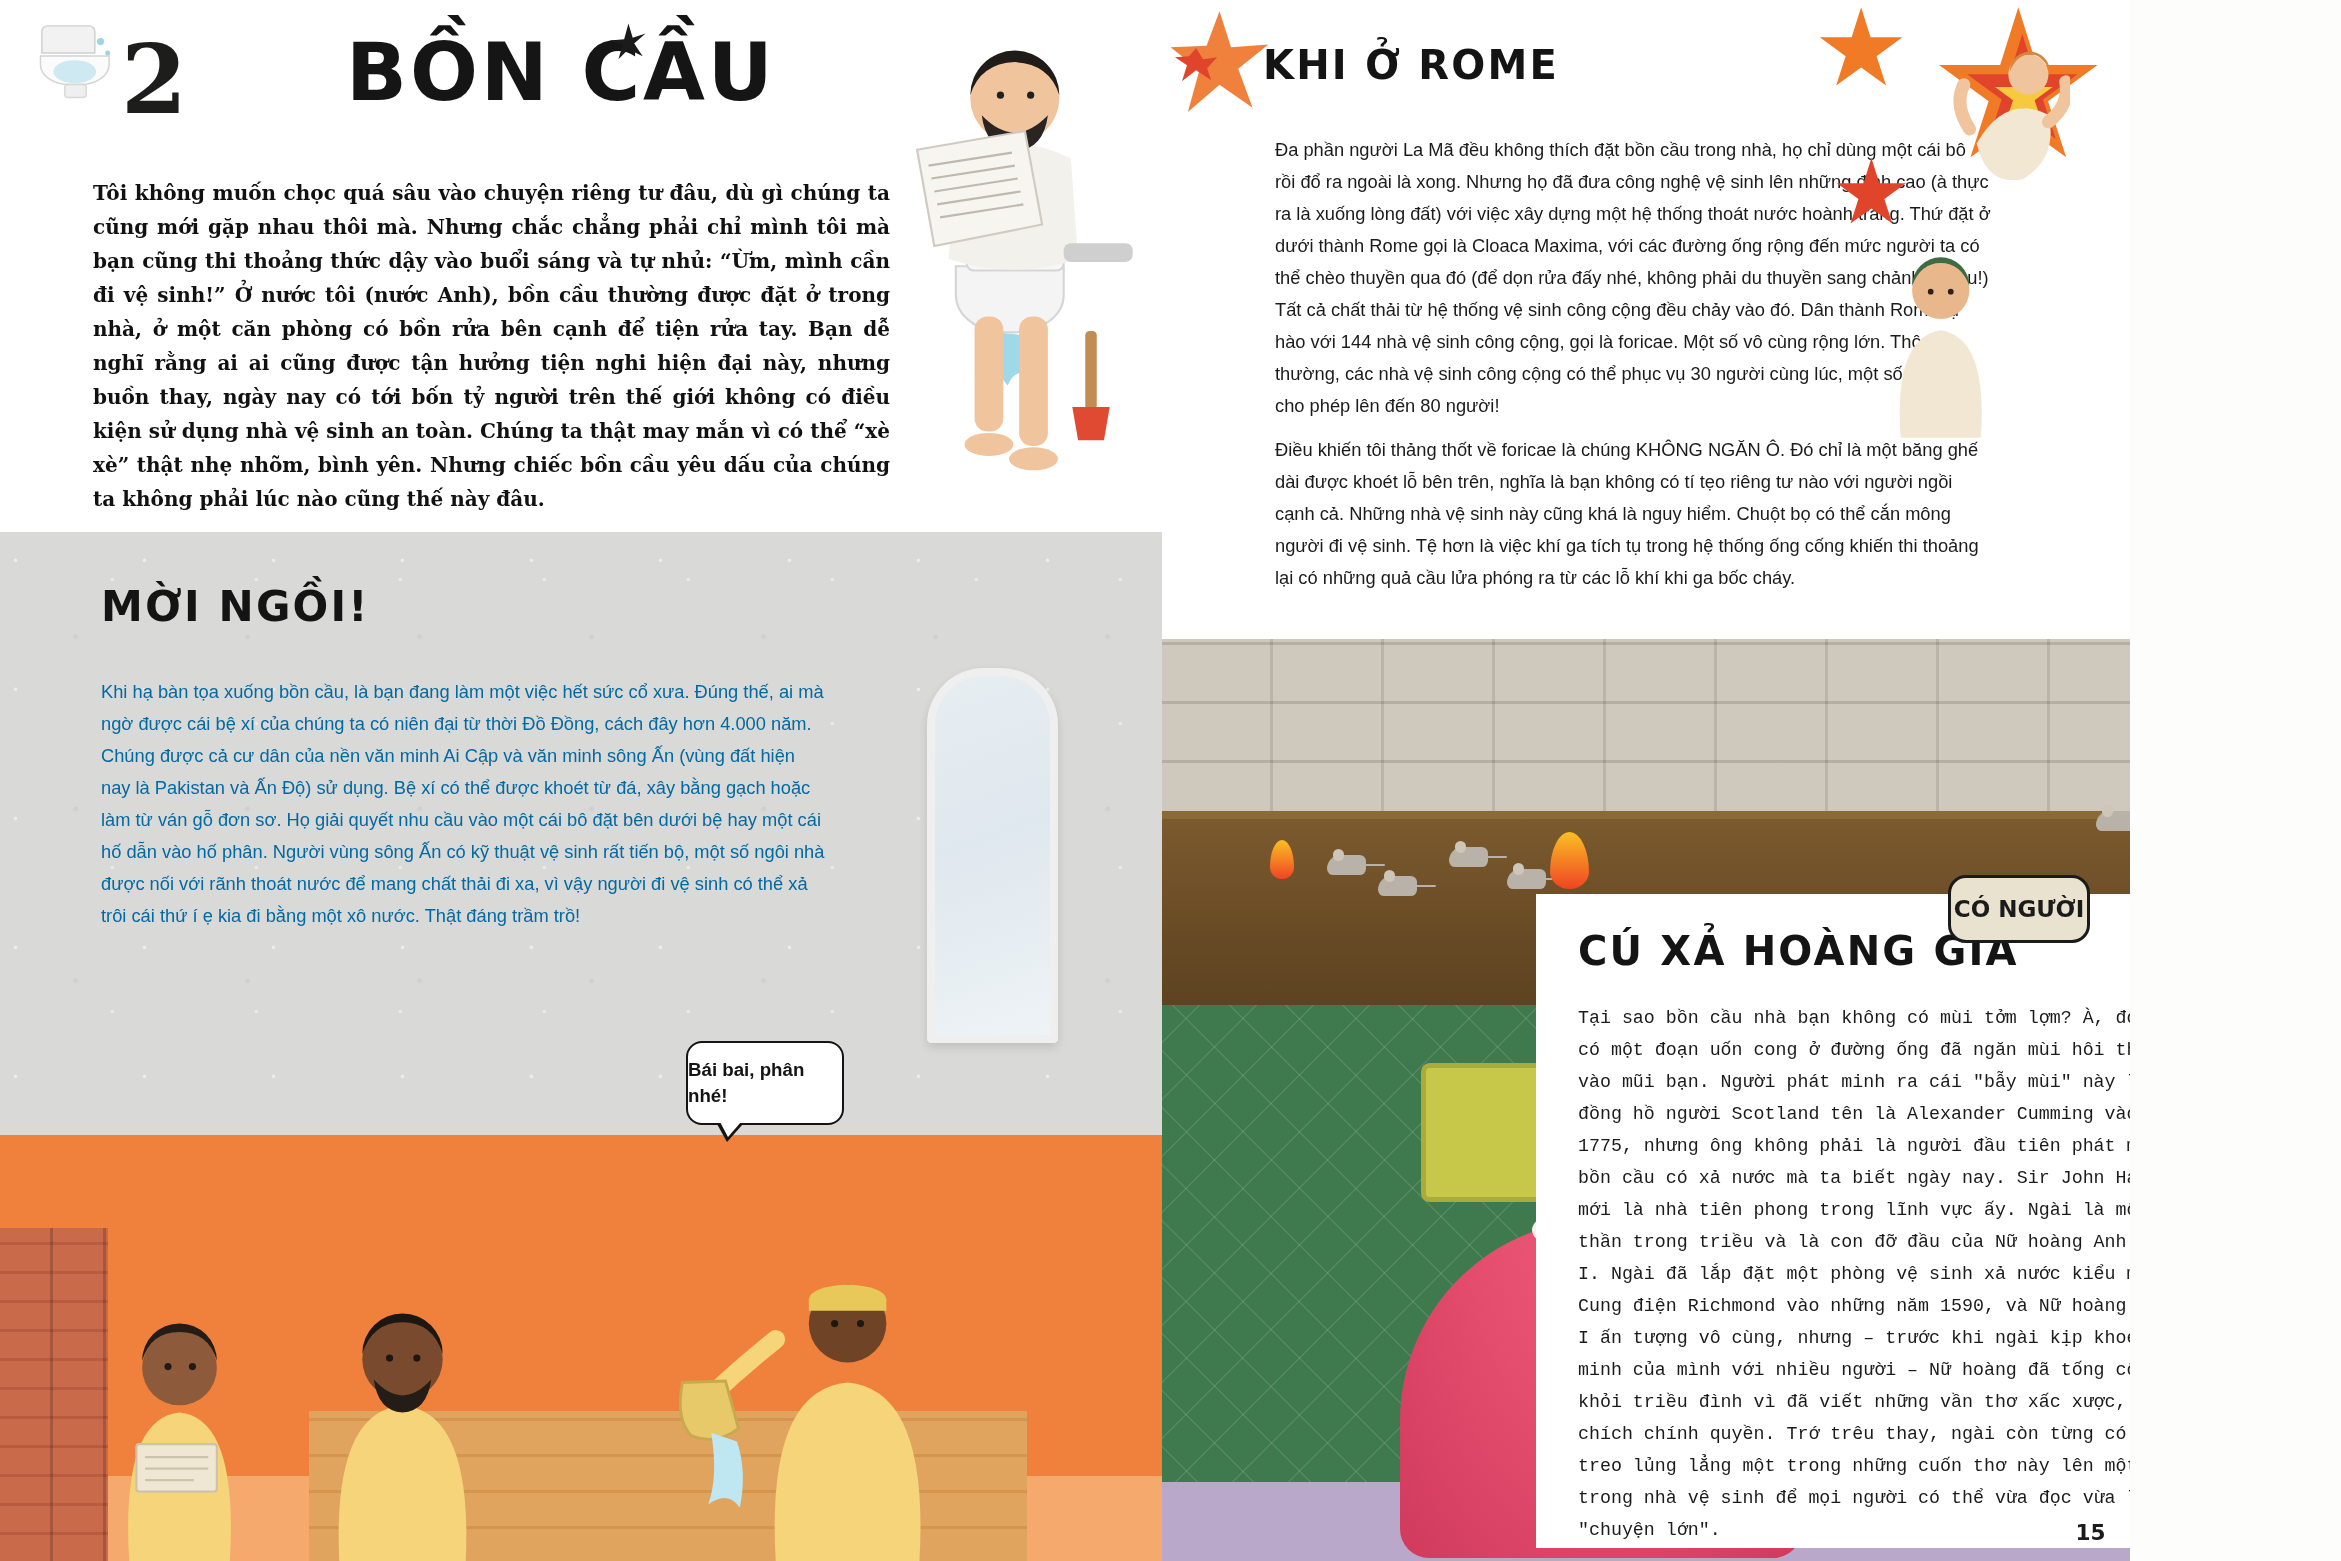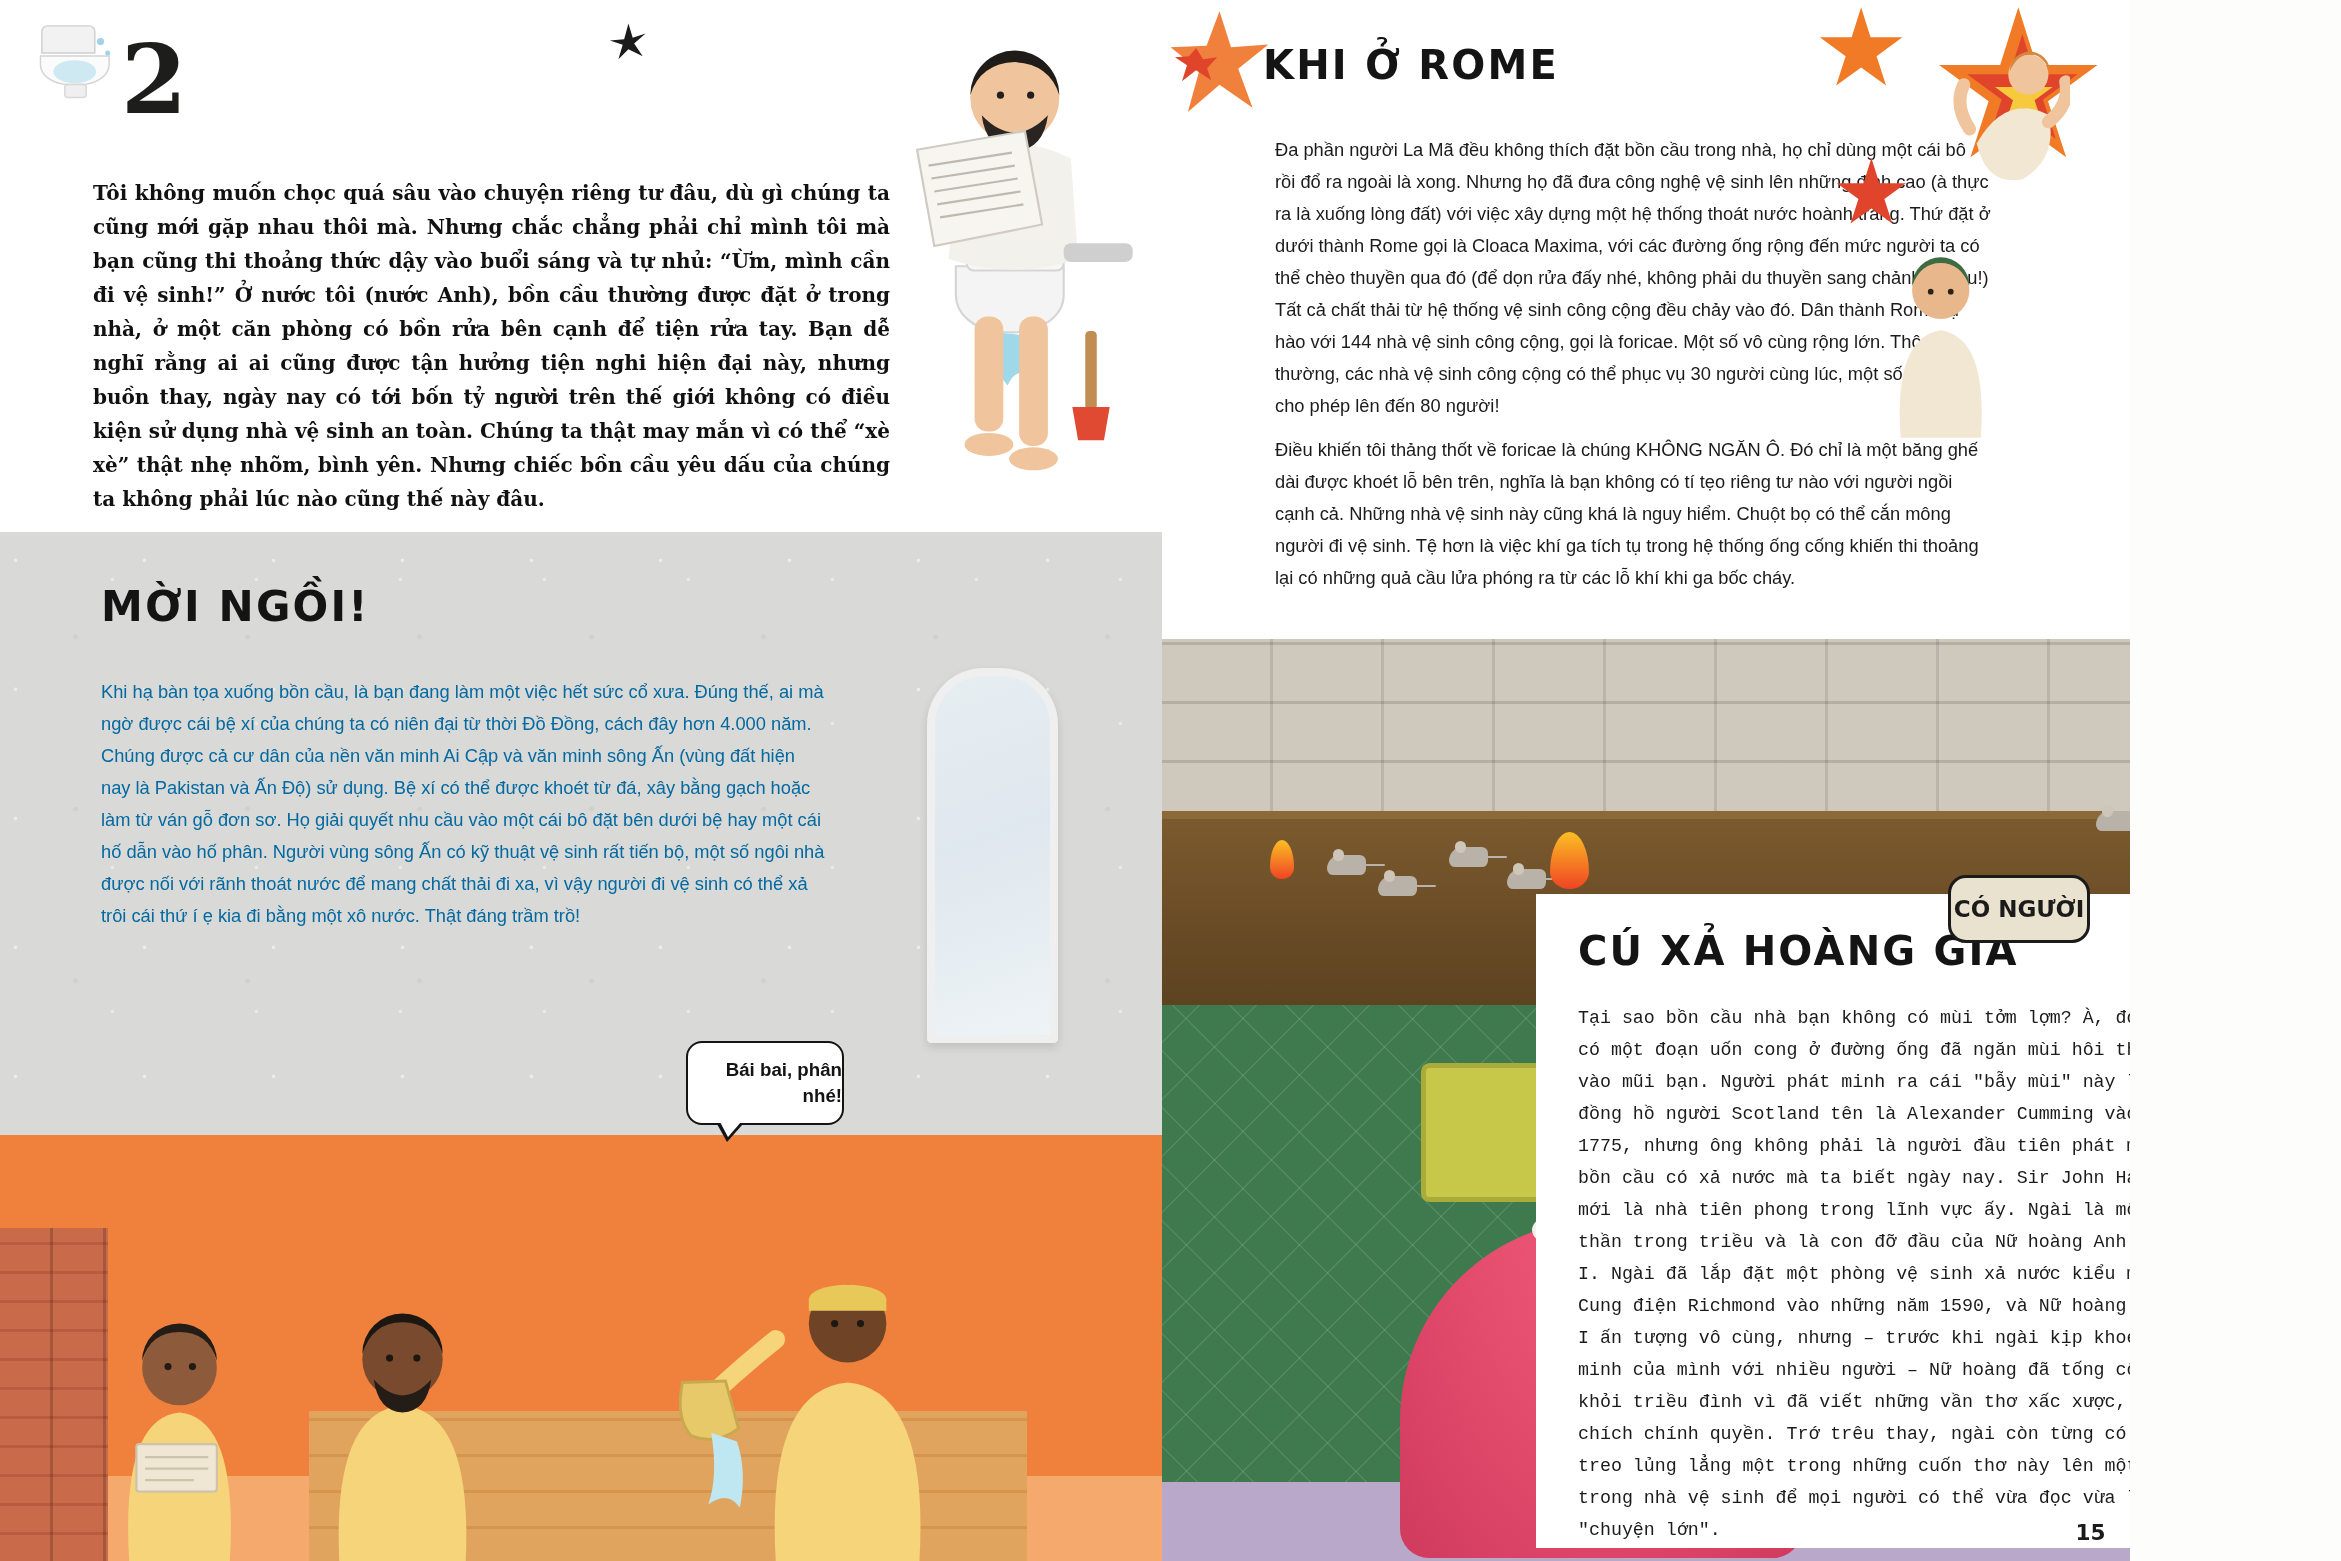--- a/index.html
+++ b/index.html
@@ -130,21 +130,21 @@
   .bubble {
     position: absolute;
     left: 686px; top: 509px;
     width: 154px; height: 80px;
     background: #ffffff;
     border: 2.2px solid #141414;
     border-radius: 16px;
     display: flex;
     align-items: center;
     justify-content: center;
-    text-align: right;
+    text-align: left;
     font-family: "Liberation Sans", sans-serif;
     font-weight: bold;
     font-size: 18.7px;
     line-height: 26px;
     color: #141414;
     z-index: 6;
   }
   .bubble:after {
     content: "";
     position: absolute;
@@ -439,20 +439,21 @@
       <path d="M26 18 h58 a8 8 0 0 1 8 8 v30 h-74 v-30 a8 8 0 0 1 8 -8z" fill="#f2f2f2" stroke="#cfcfcf" stroke-width="2"></path>
       <path d="M16 60 h96 v12 a40 28 0 0 1 -40 28 h-16 a40 28 0 0 1 -40 -28z" fill="#fbfbfb" stroke="#d4d4d4" stroke-width="2"></path>
       <ellipse cx="64" cy="82" rx="30" ry="16" fill="#cfe9f2"></ellipse>
       <rect x="50" y="100" width="30" height="18" rx="4" fill="#efefef" stroke="#d8d8d8" stroke-width="2"></rect>
       <circle cx="100" cy="40" r="5" fill="#9fd3e6"></circle>
       <circle cx="110" cy="56" r="3.5" fill="#9fd3e6"></circle>
     </svg>
 
     <div class="chapter-number">2</div>
 
+    <div class="chapter-title">BỒN CẦU</div>
 
     <svg class="title-accent" viewBox="0 0 56 56">
       <path d="M30 2 L36 22 L54 16 L38 30 L50 48 L30 38 L16 52 L22 32 L4 26 L24 24 Z" fill="#1b1b1b"></path>
     </svg>
 
     <div class="intro-text">Tôi không muốn chọc quá sâu vào chuyện riêng tư đâu, dù gì chúng ta cũng mới gặp nhau thôi mà. Nhưng chắc chẳng phải chỉ mình tôi mà bạn cũng thi thoảng thức dậy vào buổi sáng và tự nhủ: “Ừm, mình cần đi vệ sinh!” Ở nước tôi (nước Anh), bồn cầu thường được đặt ở trong nhà, ở một căn phòng có bồn rửa bên cạnh để tiện rửa tay. Bạn dễ nghĩ rằng ai ai cũng được tận hưởng tiện nghi hiện đại này, nhưng buồn thay, ngày nay có tới bốn tỷ người trên thế giới không có điều kiện sử dụng nhà vệ sinh an toàn. Chúng ta thật may mắn vì có thể “xè xè” thật nhẹ nhõm, bình yên. Nhưng chiếc bồn cầu yêu dấu của chúng ta không phải lúc nào cũng thế này đâu.</div>
 
     <svg class="man-illus" viewBox="0 0 420 690">
 
       <path d="M150 330 h150 v40 a70 52 0 0 1 -70 52 h-20 a70 52 0 0 1 -60 -52z" fill="#f4f4f4" stroke="#d5d5d5" stroke-width="3"></path>

